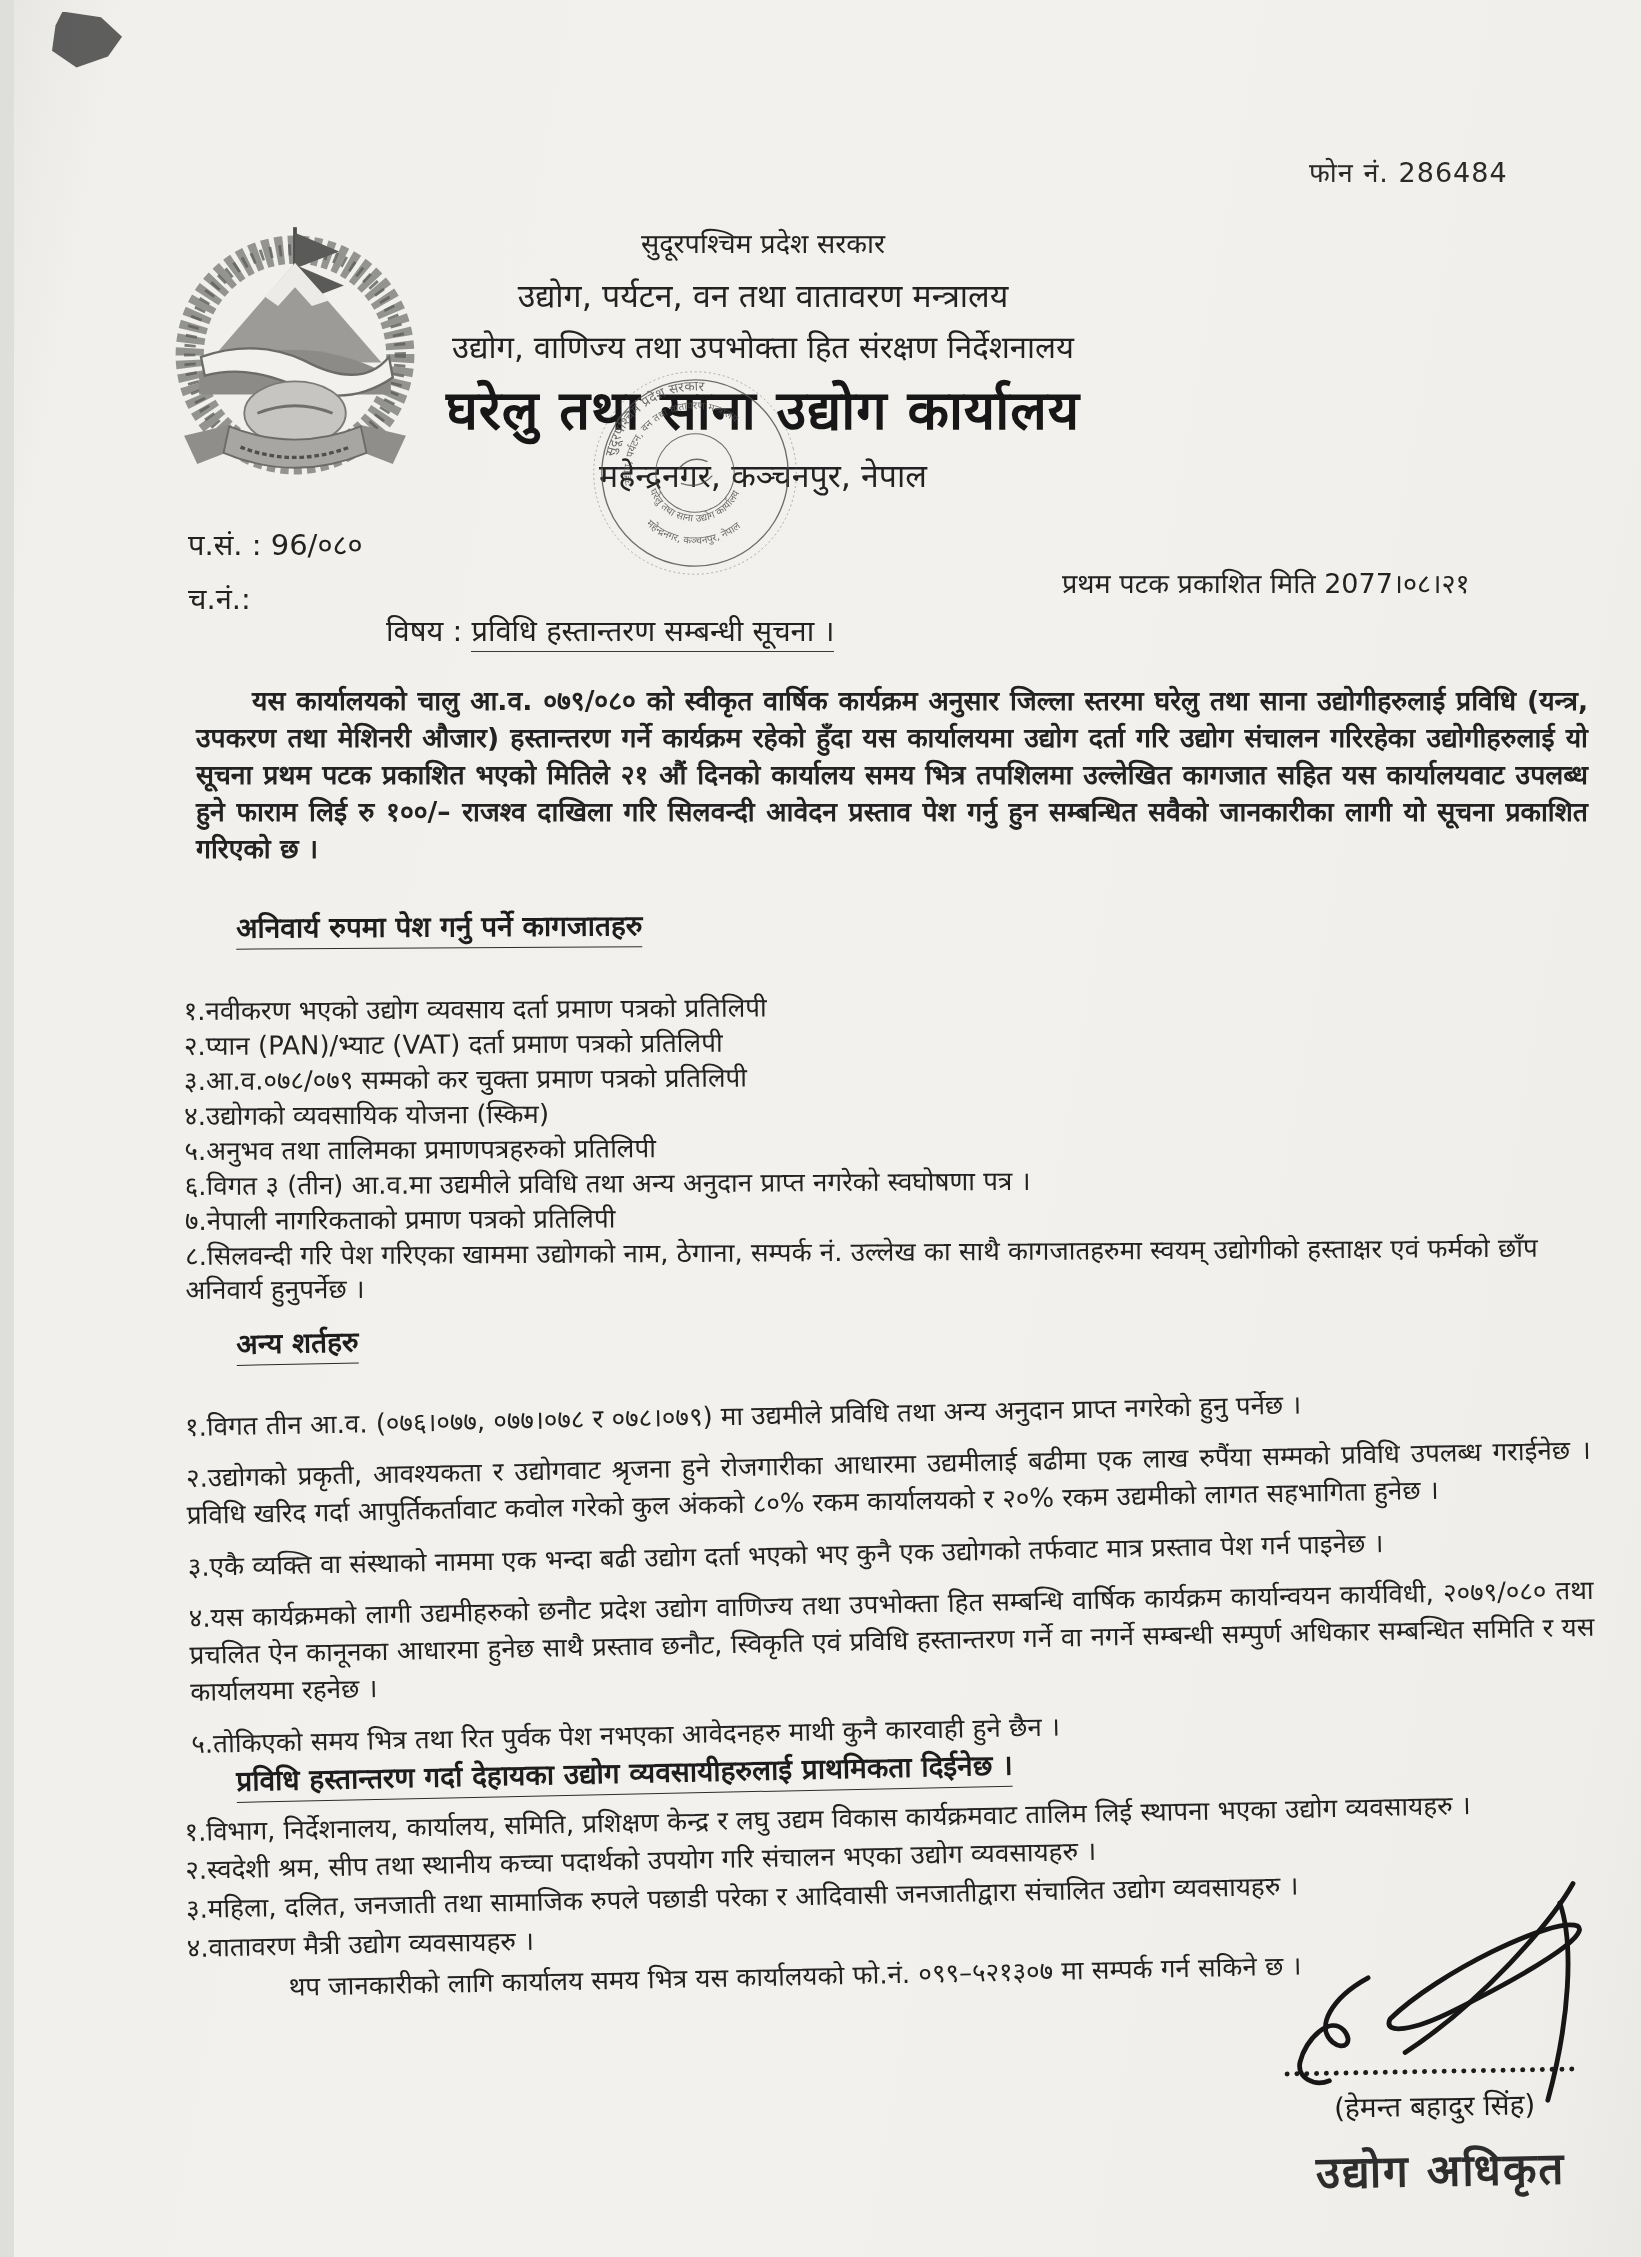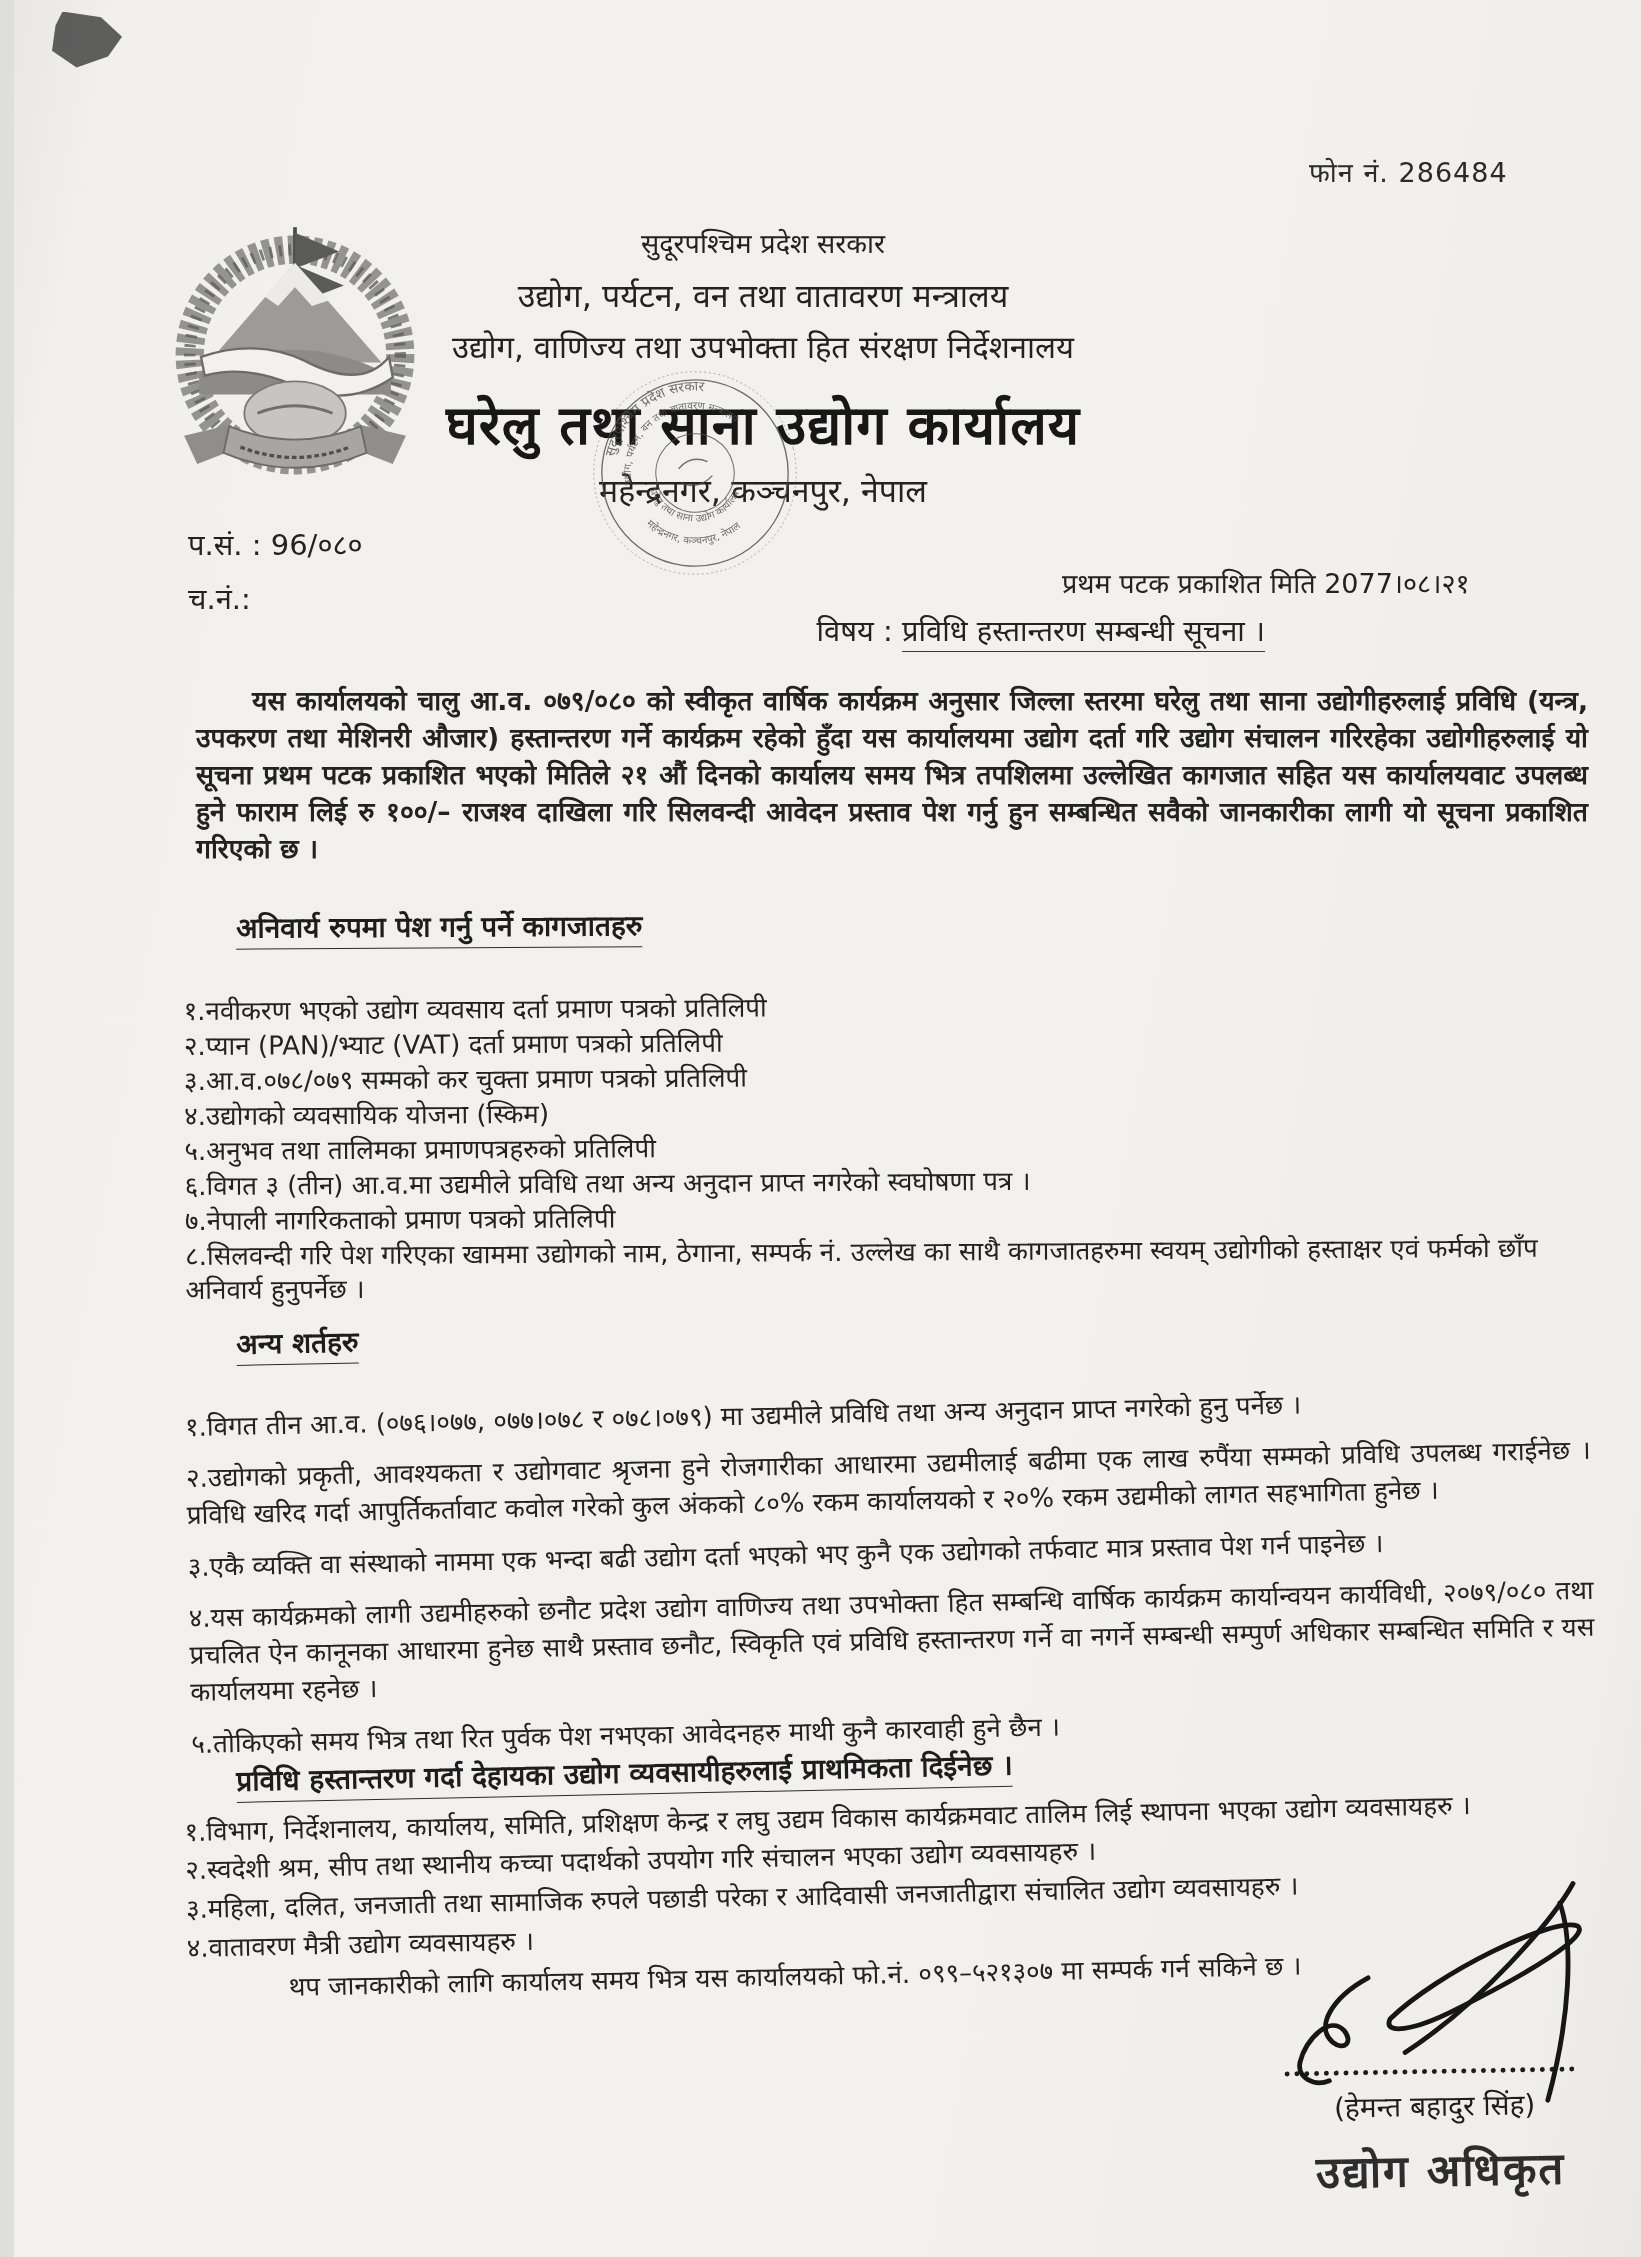--- a/index.html
+++ b/index.html
@@ -11,26 +11,26 @@
   .page{
     position:relative;width:1641px;height:2257px;overflow:hidden;
     background:linear-gradient(100deg,#e7e6e2 0%,#f1f0ec 6%,#f2f1ed 55%,#efeeea 93%,#e9e8e4 100%);
     color:#222;
   }
   .abs{position:absolute;}
   .phone{font-size:27px;color:#2a2a2a;letter-spacing:1px;}
   .hdr{left:232px;top:224px;width:1062px;text-align:center;}
   .hdr .l1{font-size:27px;margin-bottom:11.6px;}
   .hdr .l2{font-size:32px;margin-bottom:9.7px;}
-  .hdr .l3{font-size:31px;margin-bottom:19px;}
+  .hdr .l3{font-size:31px;margin-bottom:4px;}
   .hdr .office{font-size:54px;font-weight:bold;letter-spacing:1px;margin-bottom:7.7px;color:#171717;}
   .hdr .addr{font-size:32px;}
   .refs{left:188px;top:518px;font-size:29px;line-height:54px;}
   .published{left:1062px;top:564px;font-size:27px;}
-  .subject{left:386px;top:610px;width:879px;text-align:right;font-size:29px;}
+  .subject{left:386px;top:610px;width:879px;text-align:left;font-size:29px;}
   .subject .u{border-bottom:1.9px solid #3a3a3a;padding-bottom:2.9px;}
   .intro{left:196px;top:682px;width:1392px;font-size:26.6px;line-height:37px;text-align:justify;text-indent:56px;font-weight:bold;}
   .section{left:183px;width:1405px;}
   .sec-docs{top:908px;transform:rotate(-0.35deg);transform-origin:left top;}
   .sec-cond{top:1325px;transform:rotate(-1.15deg);transform-origin:left top;}
   .sec-prio{top:1762px;width:1429px;transform:rotate(-1.2deg);transform-origin:left top;}
   .sec-head{display:inline-block;margin-left:53px;font-size:28px;font-weight:bold;border-bottom:1.9px solid #2b2b2b;padding-bottom:2.9px;color:#1d1d1d;}
   .doc-items{margin-top:44px;}
   .doc-items .it{font-size:26px;line-height:34px;margin-bottom:1px;}
   .cond-items{margin-top:42px;}

